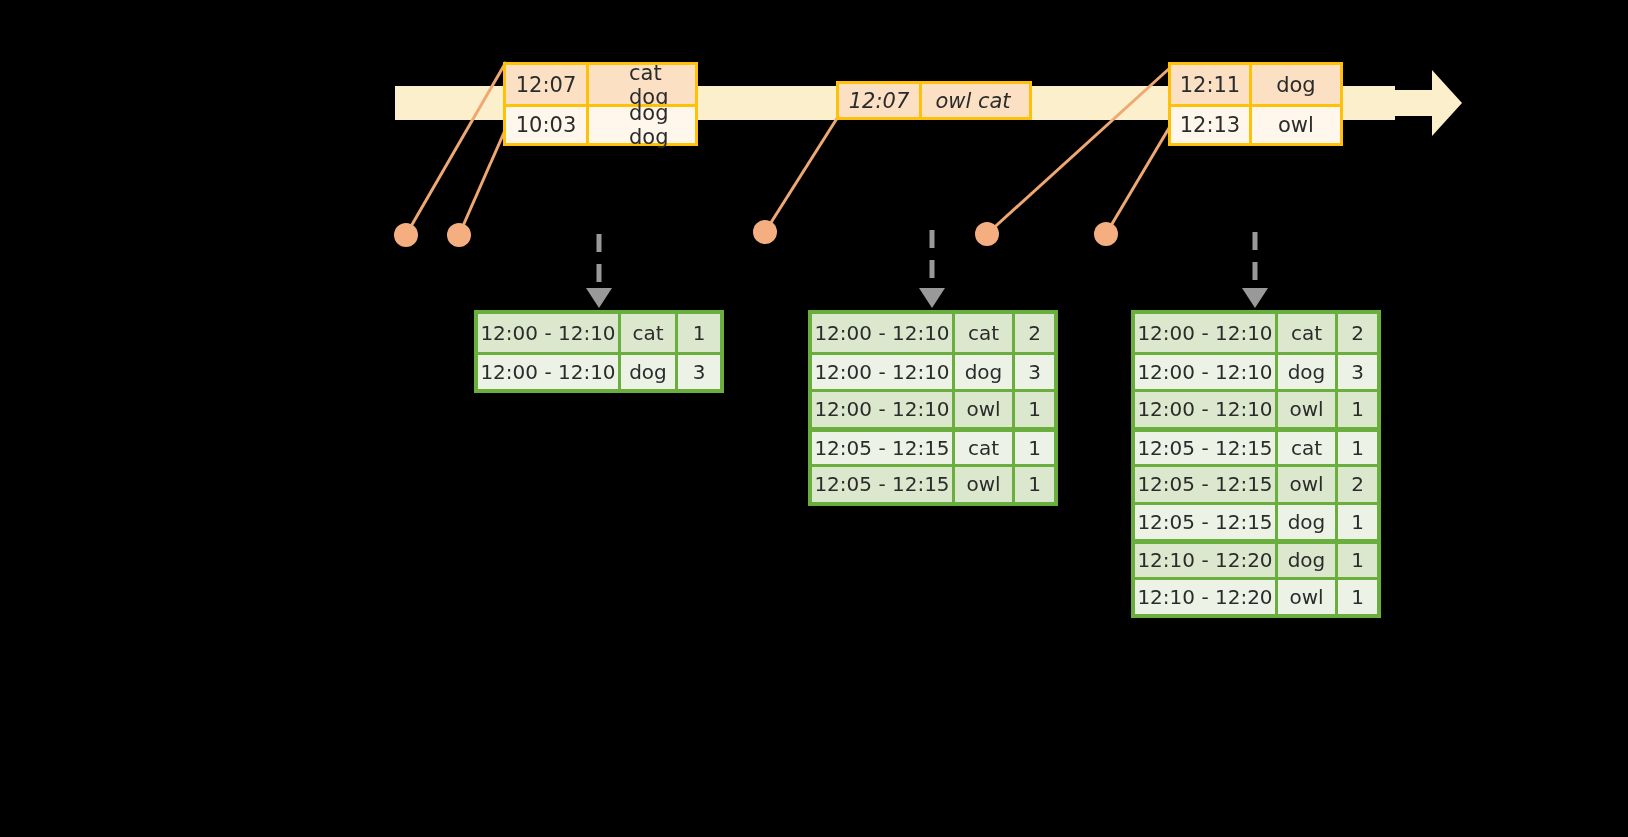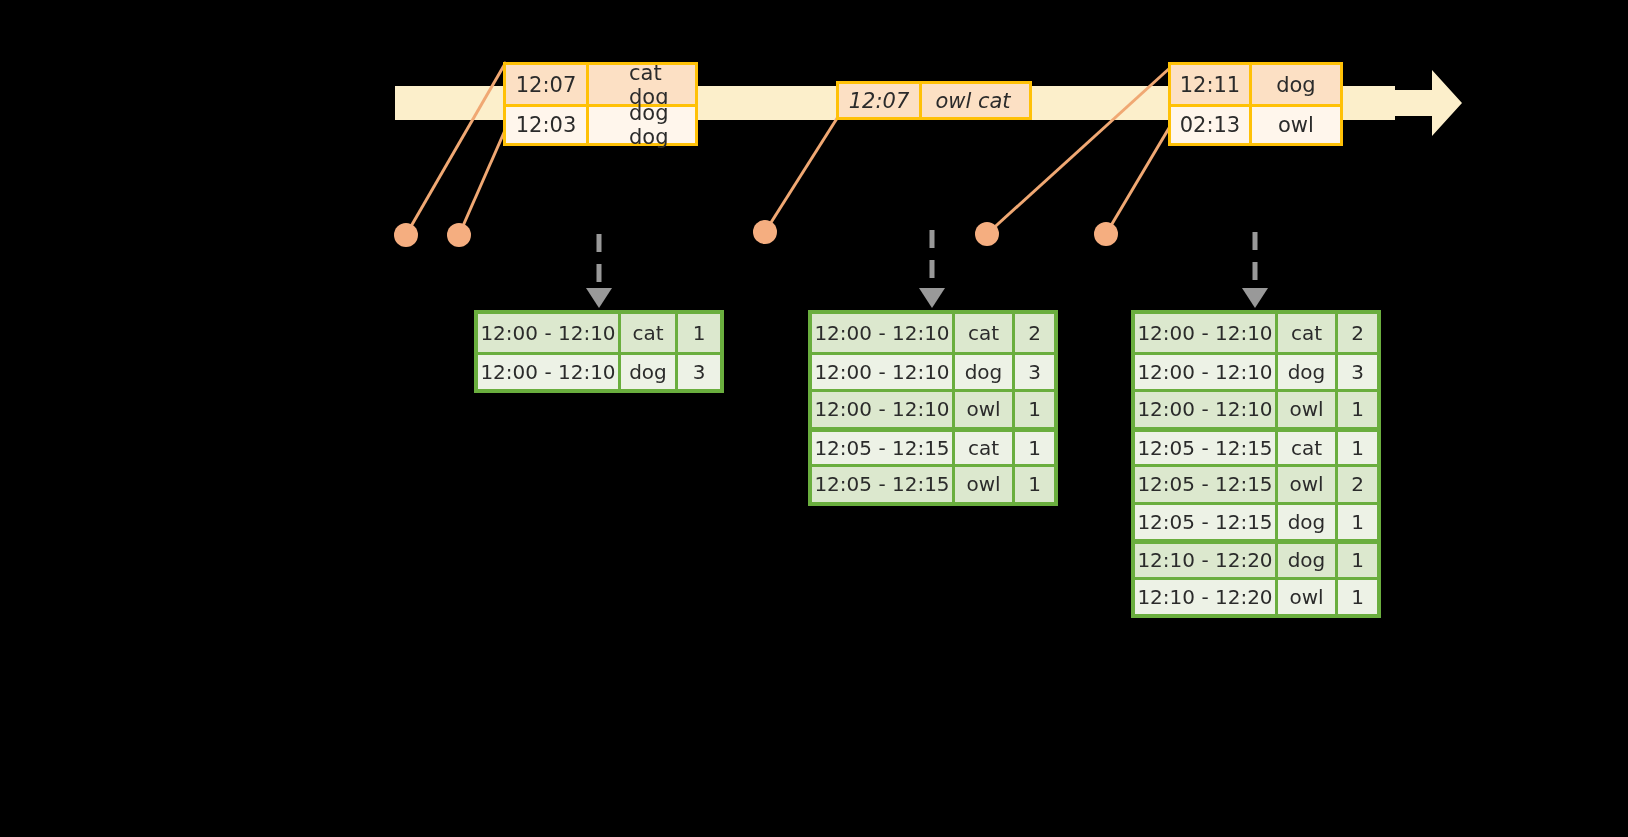--- a/index.html
+++ b/index.html
@@ -166,39 +166,39 @@
         <polygon points="1242,288 1268,288 1255,308" fill="#999999"></polygon>
       </g>
   </svg>
 
   <div class="event-box" id="event-box-1">
     <div class="event-row r-even">
       <div class="event-time">12:07</div>
       <div class="event-val">cat dog</div>
     </div>
     <div class="event-row r-odd">
-      <div class="event-time">12:03</div>
+      <div class="event-time">10:03</div>
       <div class="event-val">dog dog</div>
     </div>
   </div>
 
   <div class="event-box" id="event-box-2">
     <div class="event-row r-even">
       <div class="event-time">12:07</div>
       <div class="event-val">owl cat</div>
     </div>
   </div>
 
   <div class="event-box" id="event-box-3">
     <div class="event-row r-even">
       <div class="event-time">12:11</div>
       <div class="event-val">dog</div>
     </div>
     <div class="event-row r-odd">
-      <div class="event-time">02:13</div>
+      <div class="event-time">12:13</div>
       <div class="event-val">owl</div>
     </div>
   </div>
 
   <div class="result-table" id="result-table-1">
       <div class="res-row shade-a">
         <div class="res-cell c-window">12:00 - 12:10</div>
         <div class="res-cell c-key">cat</div>
         <div class="res-cell c-count">1</div>
       </div>

